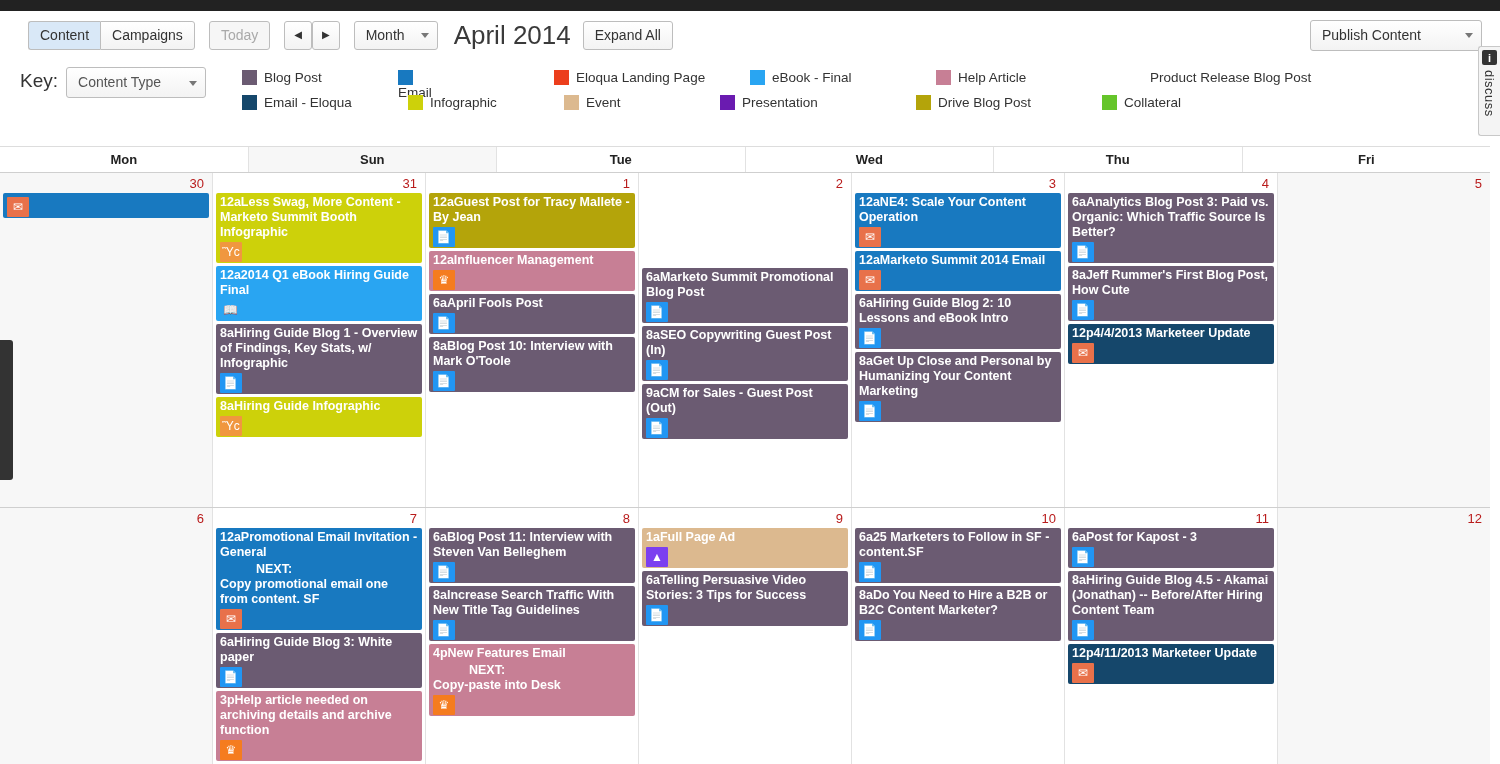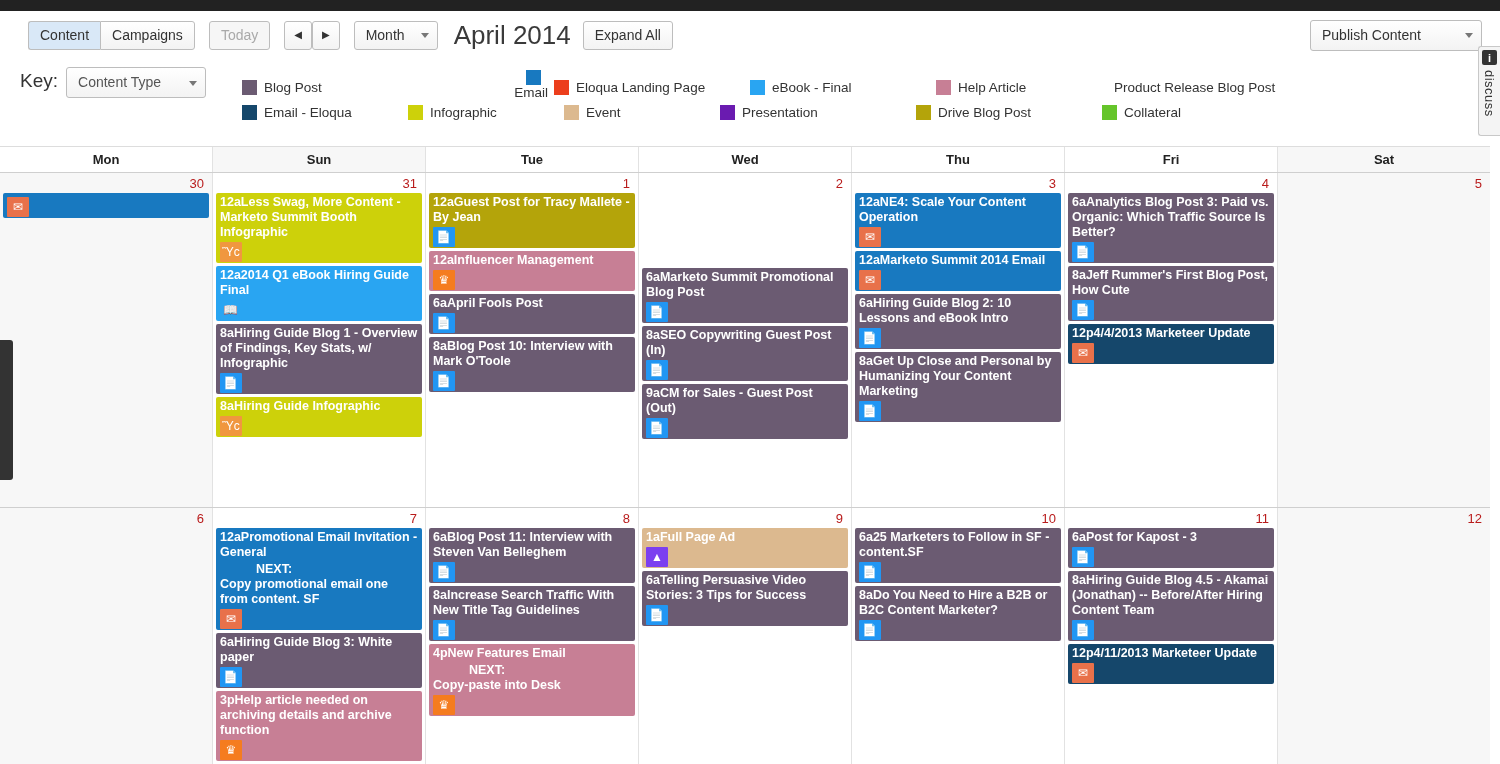--- a/index.html
+++ b/index.html
@@ -59,21 +59,21 @@
   .keyrow {
     position:absolute; left:0; top:59px; width:1500px; height:68px;
     display:flex; align-items:flex-start; padding-left:20px; padding-top:8px;
   }
   .keylabel { font-size:19px; color:#333; margin-right:8px; line-height:28px; }
   .keysel { min-width:140px; padding:6px 26px 7px 11px; font-size:14px; color:#555; }
   .legend {
     margin-left:36px; display:flex; flex-wrap:wrap; align-content:flex-start;
     width:1230px; padding-top:3px;
   }
-  .legend-item { display:flex; align-items:flex-end; height:25px; margin-right:6px; }
+  .legend-item { display:flex; align-items:flex-start; height:25px; margin-right:6px; }
   .swatch { width:15px; height:15px; margin-right:7px; flex:0 0 auto; }
   .legend-item .lbl { font-size:13.5px; color:#333; white-space:nowrap; }
 
   
   .cal { position:absolute; left:0; top:146px; width:1490px; }
   .dowrow { display:flex; height:26px; border-top:1px solid #ddd; }
   .dowcell {
     flex:1 1 0; text-align:center; font-size:13px; font-weight:bold; color:#222;
     line-height:26px; border-right:1px solid #e2e2e2; background:#fff;
   }
@@ -177,21 +177,21 @@
           <span class="lbl">Eloqua Landing Page</span>
         </div>
         <div class="legend-item" style="width: 180px;">
           <span class="swatch" style="background: rgb(41, 165, 242);"></span>
           <span class="lbl">eBook - Final</span>
         </div>
         <div class="legend-item" style="width: 150px;">
           <span class="swatch" style="background: rgb(199, 127, 149);"></span>
           <span class="lbl">Help Article</span>
         </div>
-        <div class="legend-item" style="width: 230px;">
+        <div class="legend-item" style="width: 230px; gap: 36px;">
           <span class="swatch"></span>
           <span class="lbl">Product Release Blog Post</span>
         </div>
         <div class="legend-item" style="width: 160px;">
           <span class="swatch" style="background: rgb(21, 71, 107);"></span>
           <span class="lbl">Email - Eloqua</span>
         </div>
         <div class="legend-item" style="width: 150px;">
           <span class="swatch" style="background: rgb(205, 209, 10);"></span>
           <span class="lbl">Infographic</span>
@@ -216,21 +216,20 @@
   </div>
 
   <div class="cal">
     <div class="dowrow" id="dowrow">
         <div class="dowcell">Mon</div>
         <div class="dowcell weekend">Sun</div>
         <div class="dowcell">Tue</div>
         <div class="dowcell">Wed</div>
         <div class="dowcell">Thu</div>
         <div class="dowcell">Fri</div>
-        <div class="dowcell weekend">Sat</div>
       </div>
     <div id="weeks">
         <div class="week" style="min-height: 335px;">
           <div class="daycell weekend">
             <div class="daynum">30</div>
             <div class="event" style="background: rgb(24, 121, 192);">
               <div class="eicon" style="background: rgb(232, 113, 74);">✉</div>
             </div>
           </div>
           <div class="daycell">

